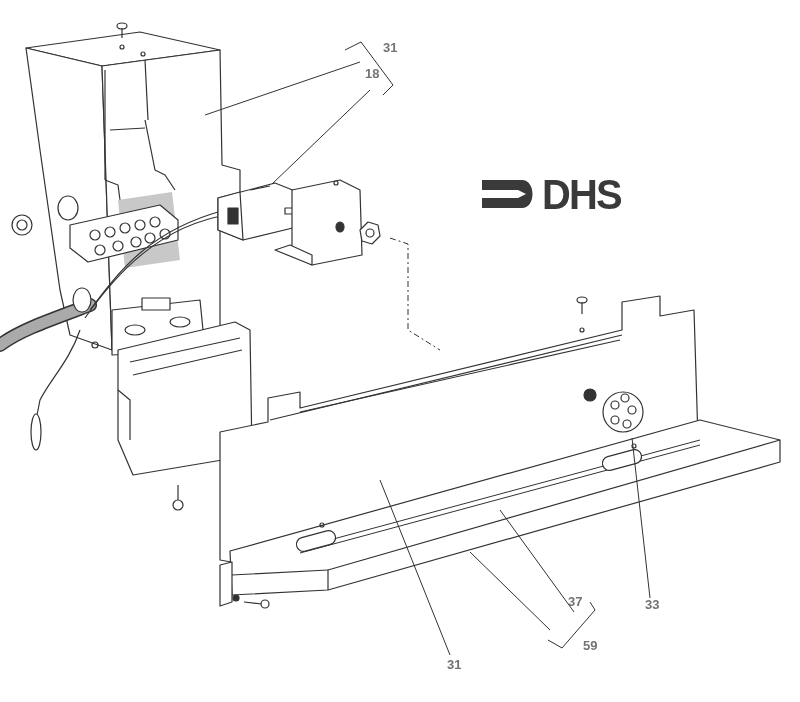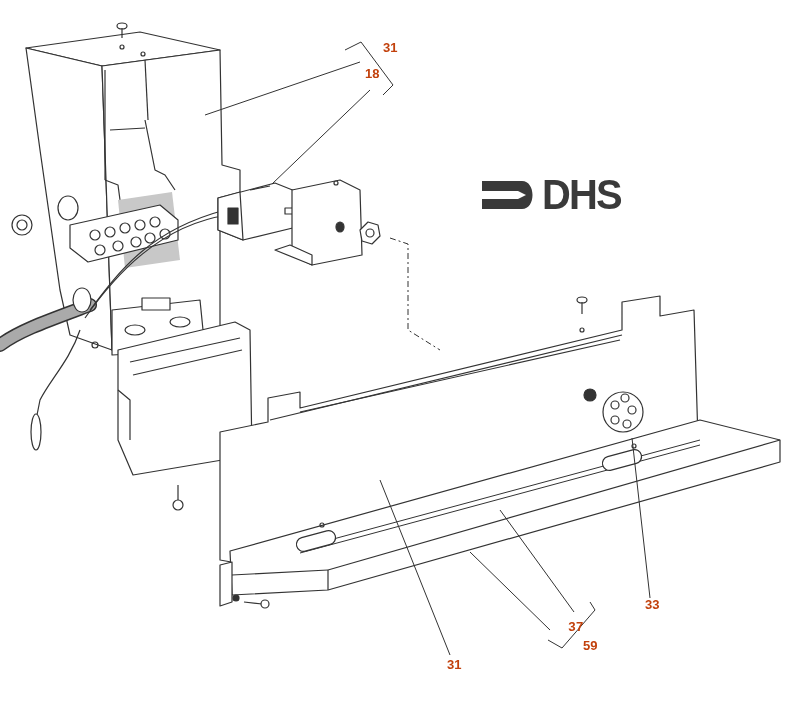--- a/index.html
+++ b/index.html
@@ -1,19 +1,19 @@
 <!DOCTYPE html>
 <html><head>
 <meta charset="utf-8">
 <style>
   html, body { margin:0; padding:0; background:#ffffff; }
   body { width:800px; height:702px; position:relative; overflow:hidden; font-family:"Liberation Sans", sans-serif; }
   #canvas { position:absolute; left:0; top:0; width:800px; height:702px; }
-  .lbl { position:absolute; font-family:"Liberation Sans", sans-serif; font-weight:bold; font-size:13px; color:#c2410c; }
-  .logo { position:absolute; left:478px; top:174px; display:flex; align-items:center; }
+  .lbl { position:absolute; font-family:"Liberation Sans", sans-serif; font-weight:bold; font-size:13px; color:#737373; }
+  .logo { position:absolute; left:478px; top:174px; display:flex; align-items:flex-start; }
   .logo-text { font-family:"Liberation Sans", sans-serif; font-weight:bold; font-size:42px; color:#3a3a3a; letter-spacing:-2px; line-height:1; transform:scaleX(0.95); }
 </style>
 </head>
 <body>
 
 <svg id="canvas" viewBox="0 0 800 702" xmlns="http://www.w3.org/2000/svg" fill="none" stroke="#333" stroke-width="1.2" stroke-linejoin="round">
 
   <g>
 
     <polygon points="26,48 140,32 220,50 102,66" fill="#fff"></polygon>
@@ -168,14 +168,14 @@
   <svg width="62" height="40" viewBox="0 0 62 40">
     <path d="M4,6 L44,6 C58,6 58,34 44,34 L4,34 L4,24 L40,24 L48,20 L40,16 L4,16 Z" fill="#3a3a3a"></path>
   </svg>
   <span class="logo-text">DHS</span>
 </div>
 
 <span class="lbl" style="left:383px;top:40px;">31</span>
 <span class="lbl" style="left:365px;top:66px;">18</span>
 <span class="lbl" style="left:645px;top:597px;text-align:right;">33</span>
 <span class="lbl" style="left:447px;top:657px;">31</span>
-<span class="lbl" style="left:568px;top:620px;font-family:Liberation Mono, monospace;">37</span>
+<span class="lbl" style="left:568px;top:594px;">37</span>
 <span class="lbl" style="left:583px;top:638px;">59</span>
 
 </body></html>

